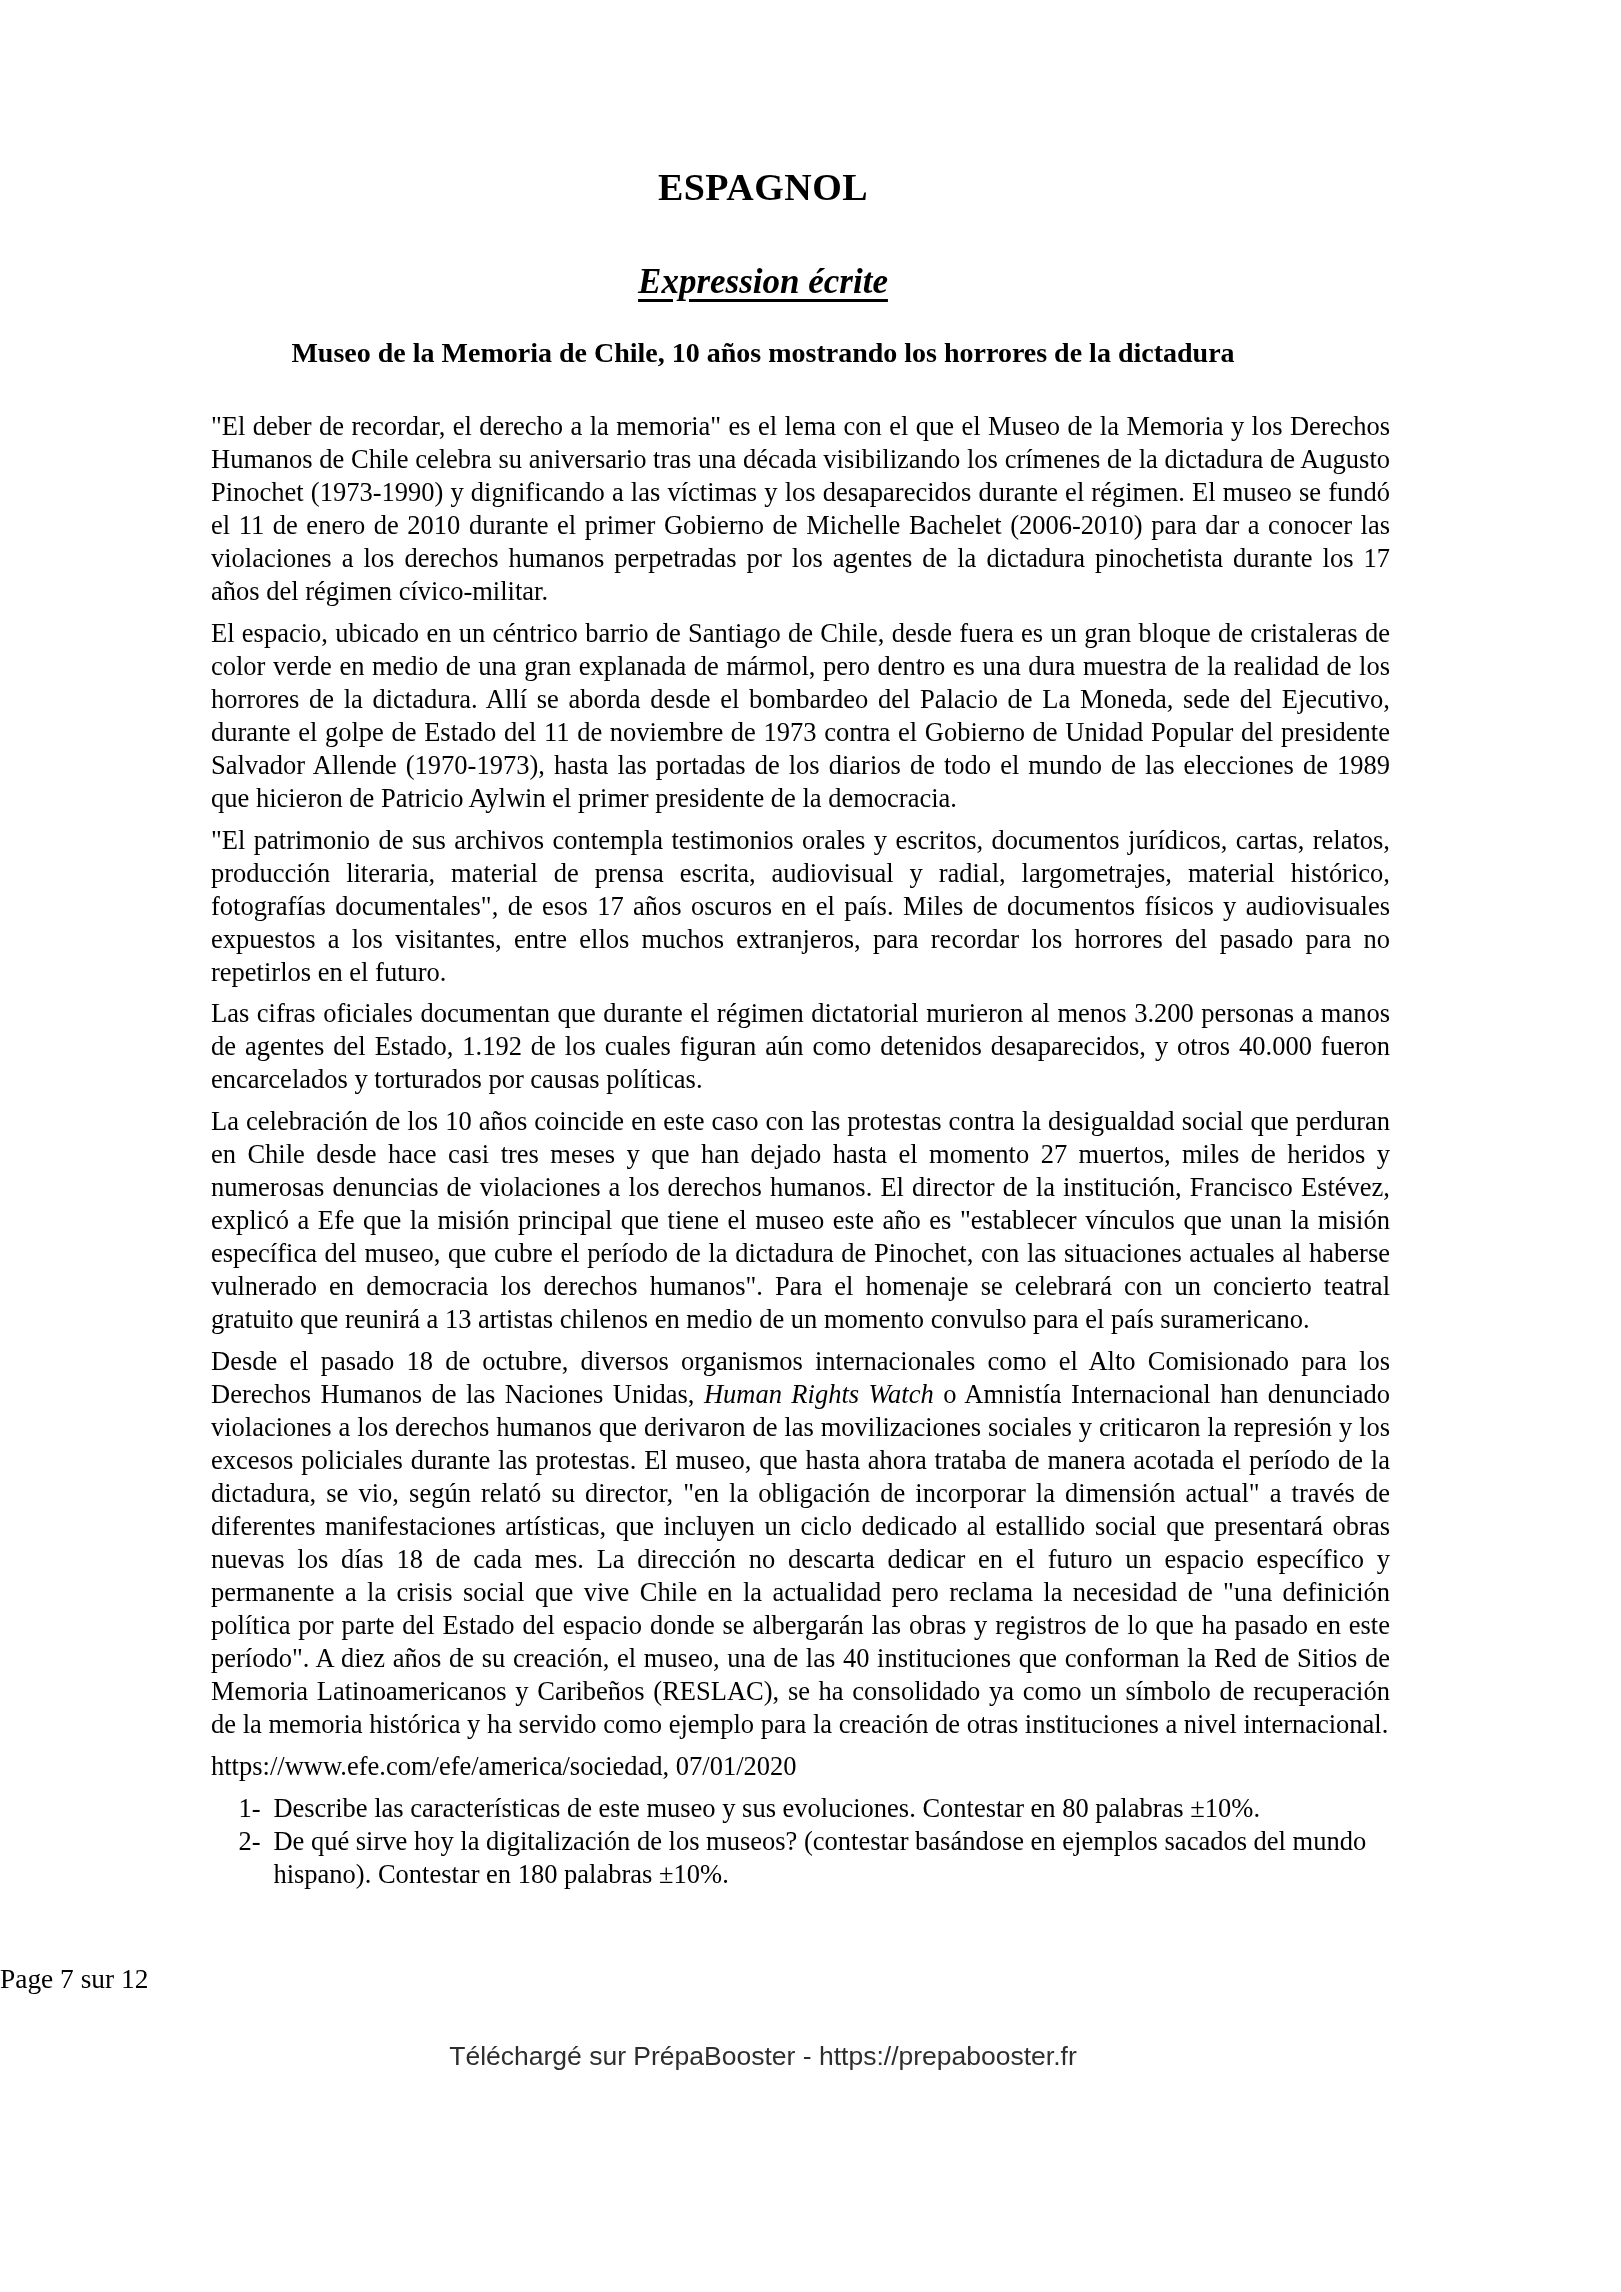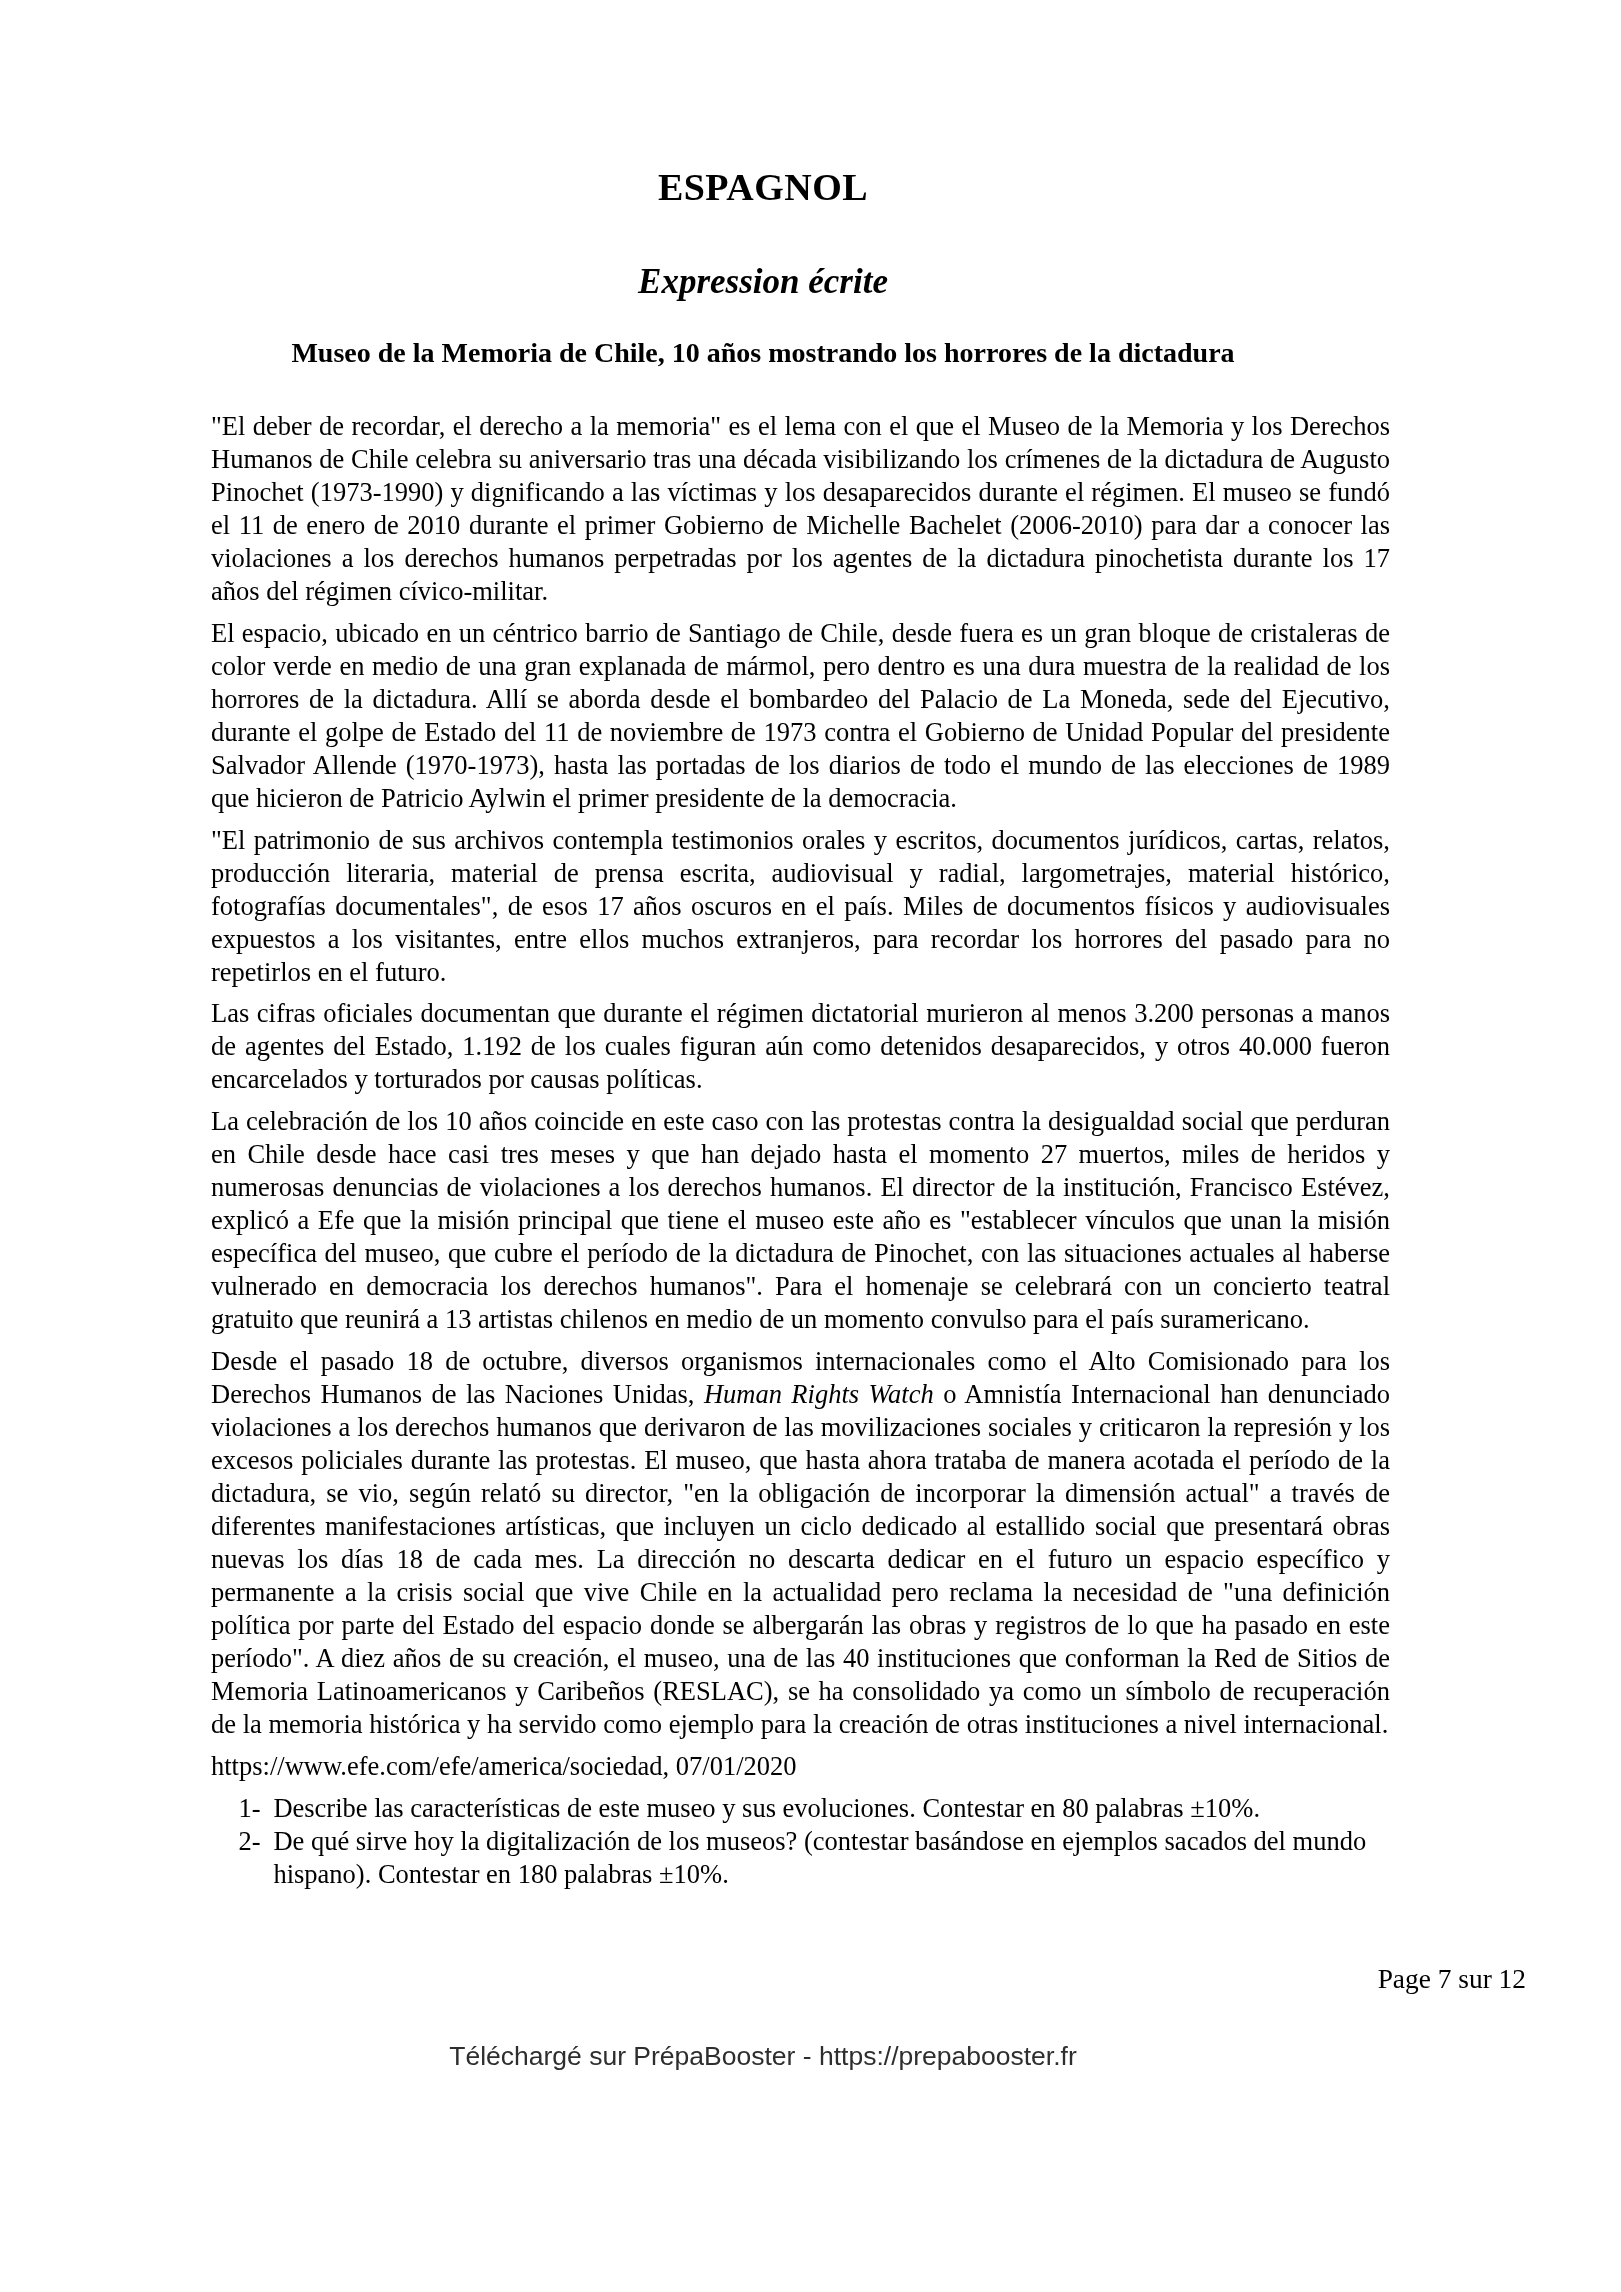--- a/index.html
+++ b/index.html
@@ -25,20 +25,21 @@
     letter-spacing: 0.5px;
     margin: 0;
   }
   .doc-subtitle {
     text-align: center;
     font-size: 35px;
     font-style: italic;
     margin: 53px 0 0 0;
   }
   .doc-subtitle span {
+    text-decoration: underline;
     text-underline-offset: 5.9px;
   }
   .article-title {
     text-align: center;
     font-size: 28px;
     font-weight: bold;
     margin: 35px 0 0 0;
   }
   .body-block {
     margin: 41px 136px 0 211px; 
@@ -69,21 +70,21 @@
   .q-num {
     margin-left: 27.4px;
     width: 35px;
     flex: 0 0 auto;
   }
   .q-text {
     flex: 1 1 auto;
     text-align: left;
   }
   .page-number {
-    text-align: right;
+    text-align: left;
     font-size: 27.4px;
     margin-top: 73px;
   }
   .download-credit {
     text-align: center;
     font-family: "Liberation Sans", "DejaVu Sans", sans-serif;
     font-size: 26.5px;
     color: #2e2e2e;
     margin-top: 46px;
   }

